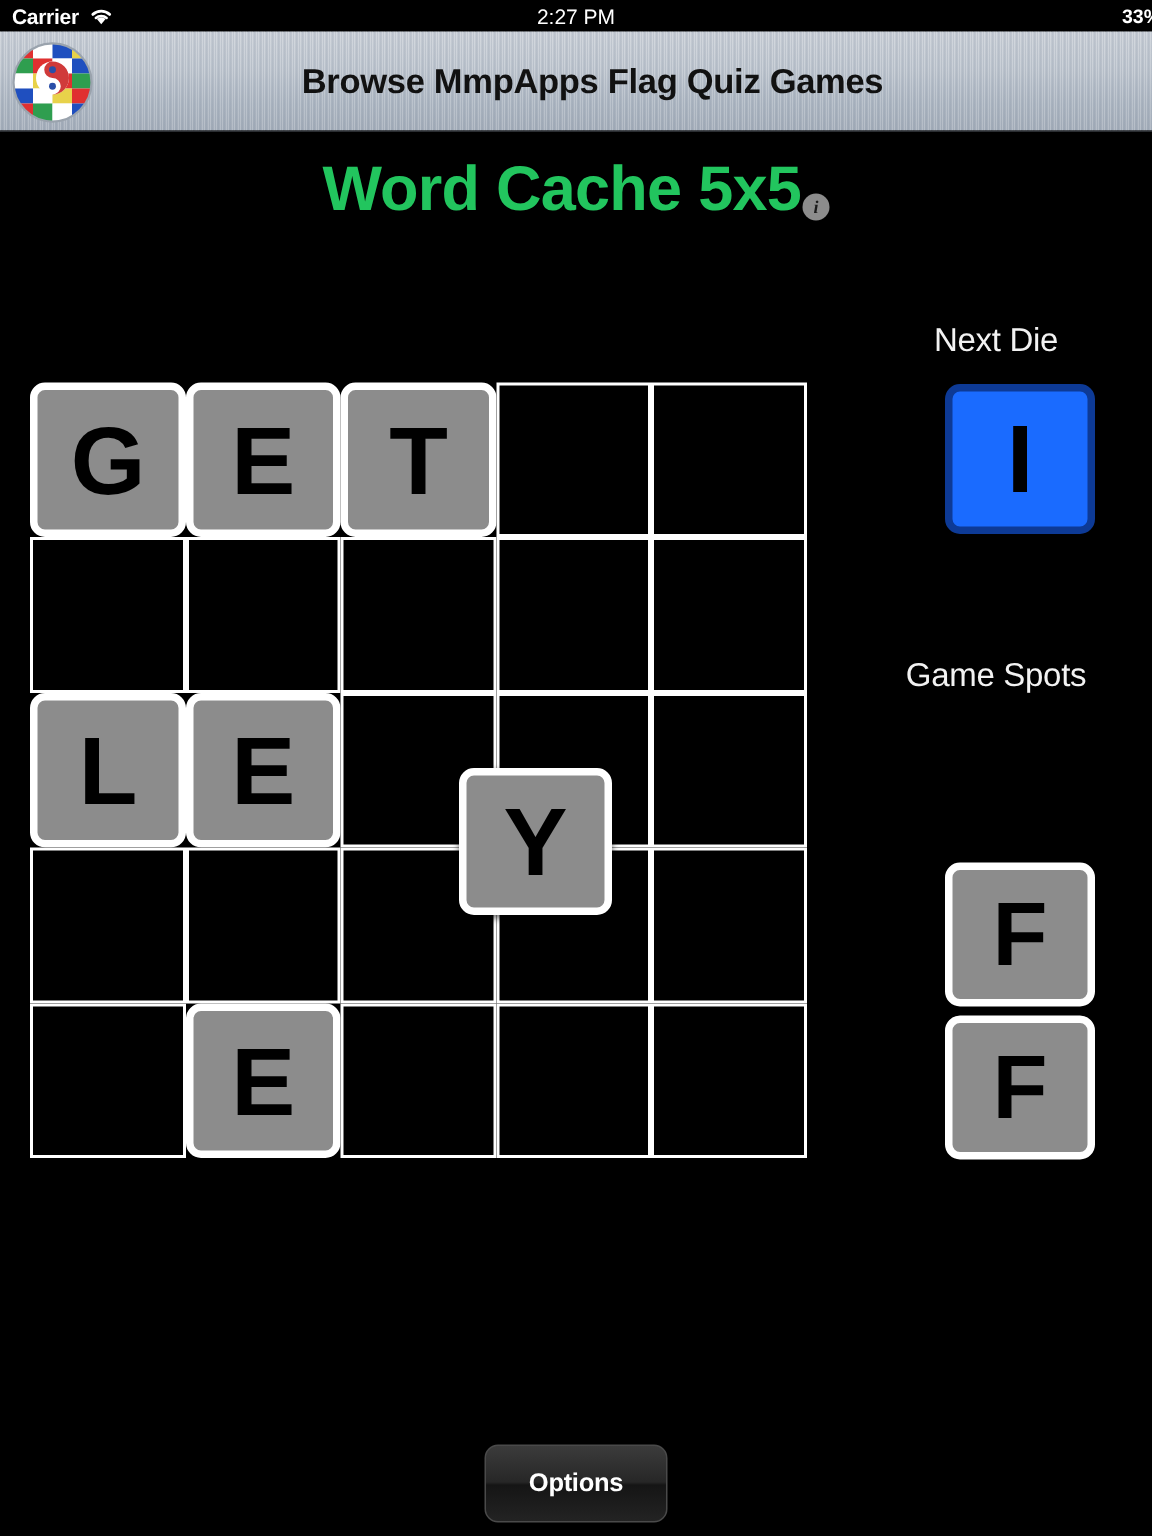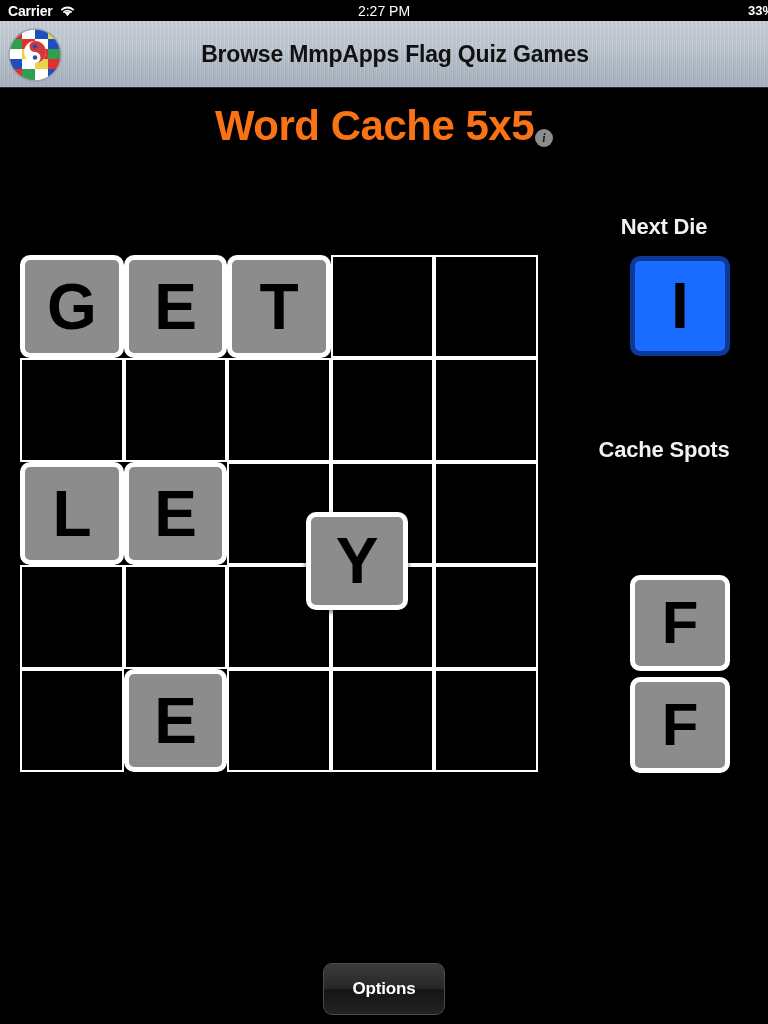--- a/index.html
+++ b/index.html
@@ -122,21 +122,21 @@
     left: 0; top: 98px;
     width: 768px;
     height: 56px;
     display: flex;
     align-items: center;
     justify-content: center;
   }
   #page-title {
     font-size: 42px;
     font-weight: bold;
-    color: #f97316;
+    color: #22c55e;
     letter-spacing: -0.5px;
     line-height: 1;
   }
   #info-icon {
     width: 18px; height: 18px;
     border-radius: 50%;
     background: #8c8c8c;
     color: #1b1b1b;
     font-size: 12px;
     font-style: italic;
@@ -190,21 +190,20 @@
     left: 560px; top: 200px;
     width: 208px; height: 600px;
   }
   .rail-label {
     position: absolute;
     width: 208px;
     text-align: center;
     color: #f2f2f2;
     font-size: 22px;
     letter-spacing: -0.2px;
-    font-weight: bold;
   }
   #next-die-label { top: 14px; }
   #cache-spots-label { top: 237px; }
 
   #next-die-tile {
     position: absolute;
     left: 70px; top: 56px;
     width: 100px; height: 100px;
     box-sizing: border-box;
     background: #1a6bff;
@@ -367,21 +366,21 @@
     <div class="tile" style="left: 104px; top: 414px; width: 103px; height: 103px;">E</div>
     <div class="grid-cell" style="left: 207px; top: 414px; width: 104px; height: 103px;"></div>
     <div class="grid-cell" style="left: 311px; top: 414px; width: 103px; height: 103px;"></div>
     <div class="grid-cell" style="left: 414px; top: 414px; width: 104px; height: 103px;"></div>
     <div class="tile dragging" style="left: 286px; top: 257px; width: 102px; height: 98px;">Y</div>
   </div>
 
 <div id="right-rail">
   <div id="next-die-label" class="rail-label">Next Die</div>
   <div id="next-die-tile">I</div>
-  <div id="cache-spots-label" class="rail-label">Cache Spots</div>
+  <div id="cache-spots-label" class="rail-label">Game Spots</div>
   <div id="cache-tile-0" class="cache-tile">F</div>
   <div id="cache-tile-1" class="cache-tile">F</div>
 </div>
 
 <div id="instructions">
 </div>
 
 <div id="button-row">
   <div class="app-button">Options</div>
 </div>

